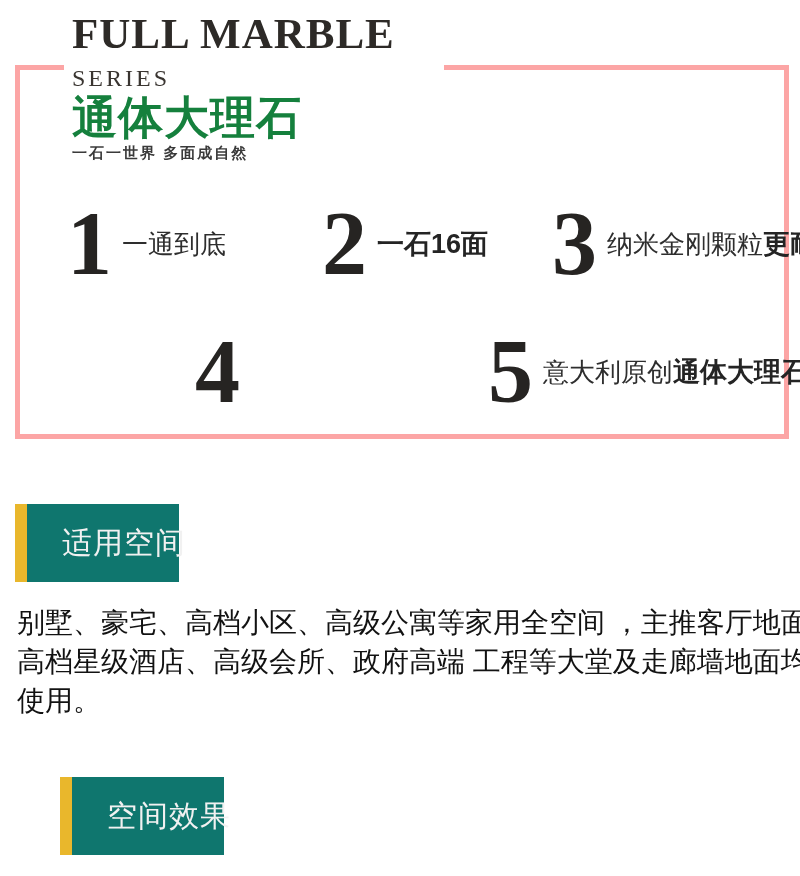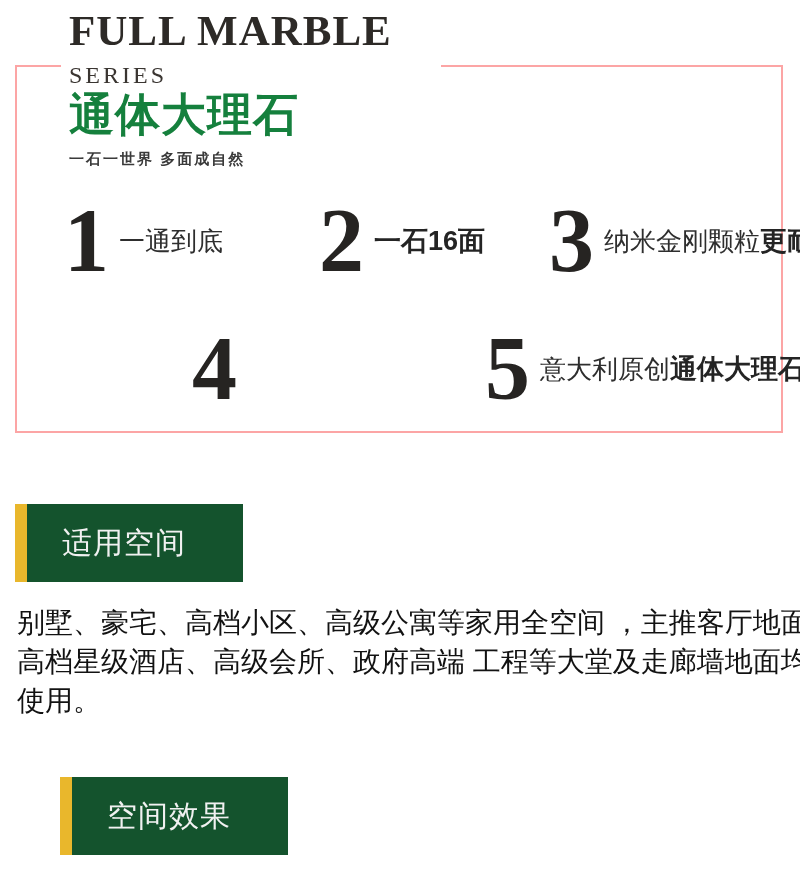--- a/index.html
+++ b/index.html
@@ -9,21 +9,21 @@
     position:relative;
     font-family:"Liberation Sans",sans-serif;
     color:#262626;
     overflow:hidden;
   }
   
   .hero-box{
     position:absolute;
     left:15px;top:65px;
     width:764px;height:364px;
-    border:2px solid #fca5a5;
+    border:5px solid #fca5a5;
   }
   .hero-header{
     position:absolute;
     left:44px;top:-65px;
     width:360px;
     background:#ffffff;
     padding:6px 12px 2px 8px;
   }
   .title-en{
     font-family:"Liberation Serif",serif;
@@ -49,21 +49,21 @@
     letter-spacing:1px;
     color:#15803d;
     margin-top:2px;
     white-space:nowrap;
   }
   .tagline{
     font-size:15px;
     font-weight:bold;
     letter-spacing:2px;
     color:#3a3a3a;
-    margin-top:10px;
+    margin-top:1px;
     white-space:nowrap;
   }
   
   .feature{
     position:absolute;
     display:flex;
     align-items:center;
   }
   .feature .num{
     font-family:"Liberation Serif",serif;
@@ -103,22 +103,22 @@
     display:flex;
     height:78px;
   }
   .sh-1{top:504px;}
   .sh-2{top:777px;padding-left:45px;}
   .section-header .gold-bar{
     width:12px;height:78px;
     background:#e9b72c;
   }
   .section-header .dark-box{
-    width:216px;height:78px;
-    background:#14532d;
+    width:152px;height:78px;
+    background:#0f766e;
     display:flex;
     align-items:center;
   }
   .section-header .dark-box span{
     padding-left:35px;
     font-size:30px;
     color:#f1f1f1;
     letter-spacing:1px;
     white-space:nowrap;
   }

